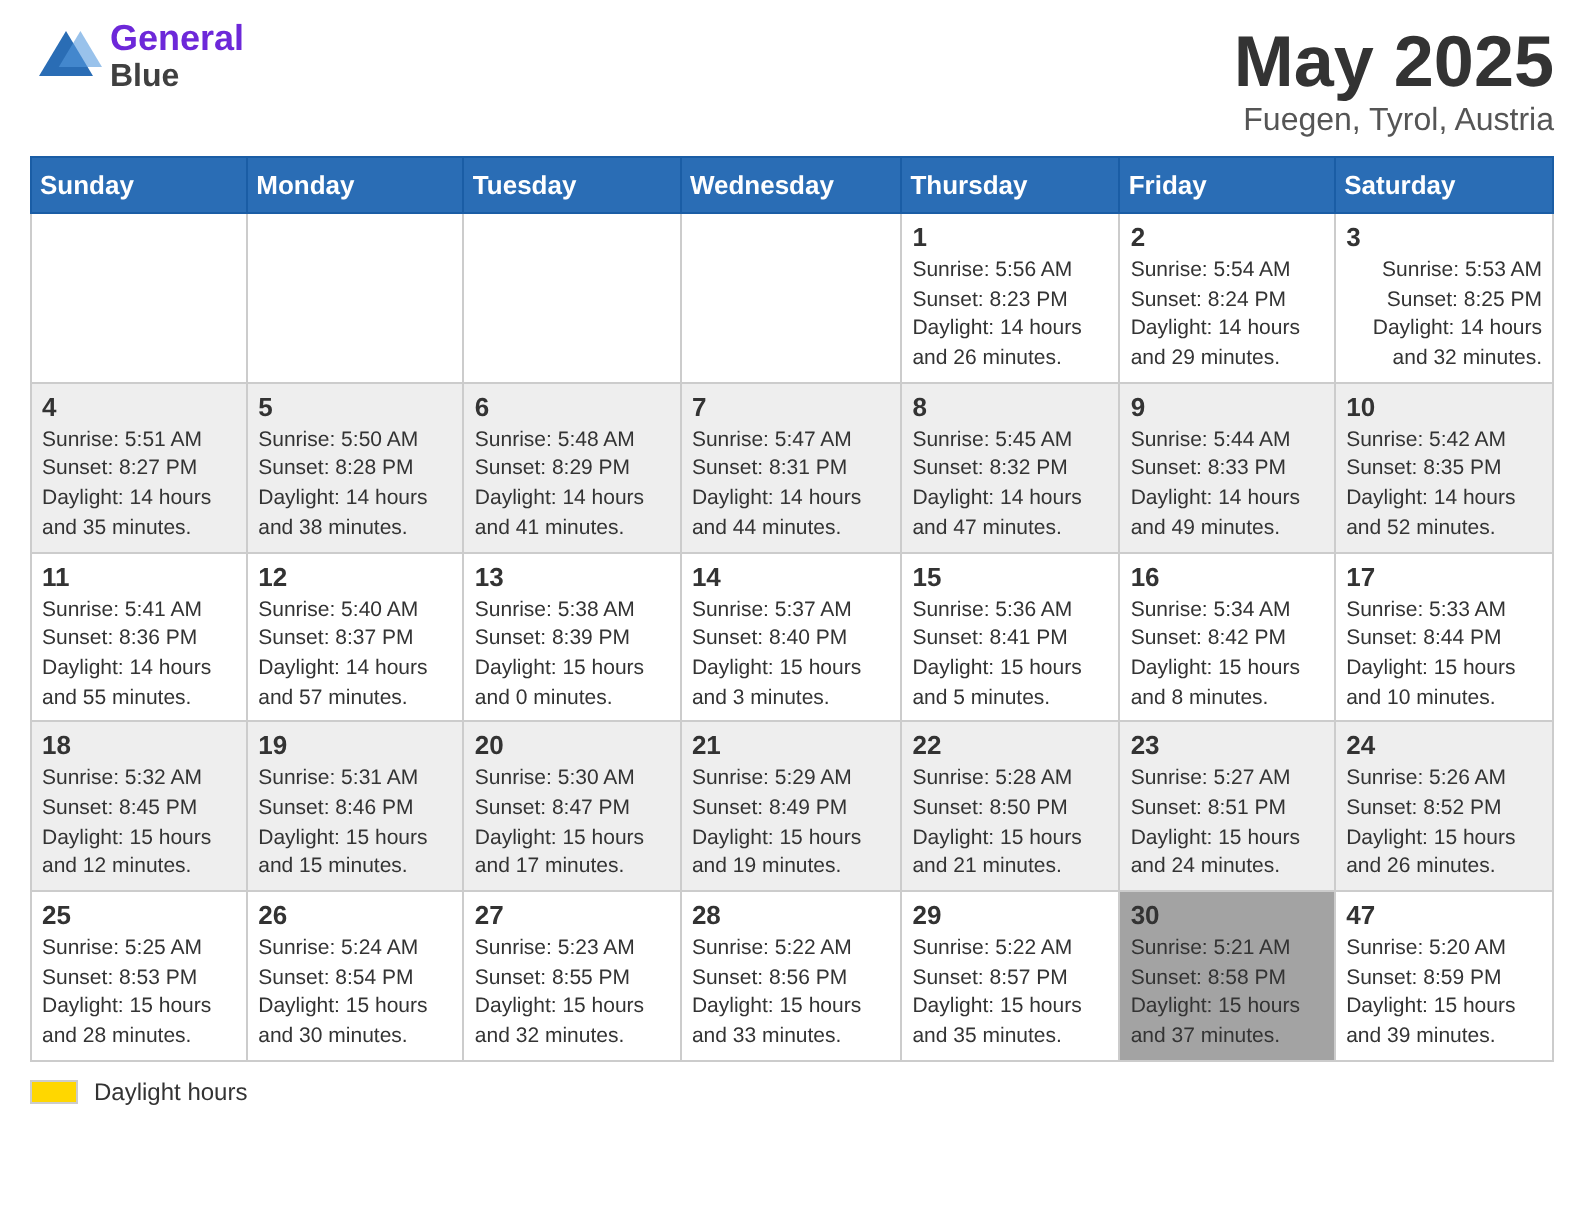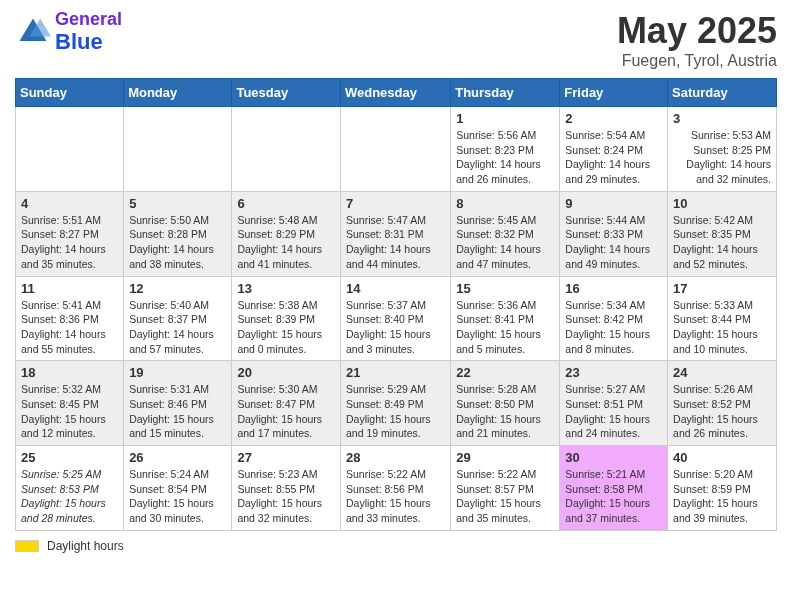--- a/index.html
+++ b/index.html
@@ -28,23 +28,23 @@
       display: flex;
       flex-direction: column;
       line-height: 1.1;
     }
     .logo-general {
       font-size: 18px;
       font-weight: bold;
       color: #6d28d9;
     }
     .logo-blue {
-      font-size: 22px;
-      font-weight: bold;
-      color: #1d4ed8;
+      font-size: 16px;
+      font-weight: bold;
+      color: #404040;
     }
     .logo-icon {
       width: 36px;
       height: 36px;
     }
     .title-section {
       text-align: right;
     }
     .month-title {
       font-size: 36px;
@@ -325,21 +325,21 @@
             <span class="day-num">24</span>
             <div class="day-info" style="white-space: pre-line;">Sunrise: 5:26 AM
 Sunset: 8:52 PM
 Daylight: 15 hours
 and 26 minutes.</div>
           </td>
         </tr>
         <tr>
           <td style="background: rgb(255, 255, 255);">
             <span class="day-num">25</span>
-            <div class="day-info" style="white-space: pre-line; font-style: italic;">Sunrise: 5:25 AM
+            <div class="day-info" style="white-space: pre-line;">Sunrise: 5:25 AM
 Sunset: 8:53 PM
 Daylight: 15 hours
 and 28 minutes.</div>
           </td>
           <td style="background: rgb(255, 255, 255);">
             <span class="day-num">26</span>
             <div class="day-info" style="white-space: pre-line;">Sunrise: 5:24 AM
 Sunset: 8:54 PM
 Daylight: 15 hours
 and 30 minutes.</div>
@@ -358,29 +358,29 @@
 Daylight: 15 hours
 and 33 minutes.</div>
           </td>
           <td style="background: rgb(255, 255, 255);">
             <span class="day-num">29</span>
             <div class="day-info" style="white-space: pre-line;">Sunrise: 5:22 AM
 Sunset: 8:57 PM
 Daylight: 15 hours
 and 35 minutes.</div>
           </td>
-          <td style="background: #f0abfc;">
+          <td style="background: #a3a3a3;">
             <span class="day-num">30</span>
             <div class="day-info" style="white-space: pre-line;">Sunrise: 5:21 AM
 Sunset: 8:58 PM
 Daylight: 15 hours
 and 37 minutes.</div>
           </td>
           <td style="background: rgb(255, 255, 255);">
-            <span class="day-num">40</span>
+            <span class="day-num">47</span>
             <div class="day-info" style="white-space: pre-line;">Sunrise: 5:20 AM
 Sunset: 8:59 PM
 Daylight: 15 hours
 and 39 minutes.</div>
           </td>
         </tr>
       </tbody>
   </table>
 
   <div class="footer">

